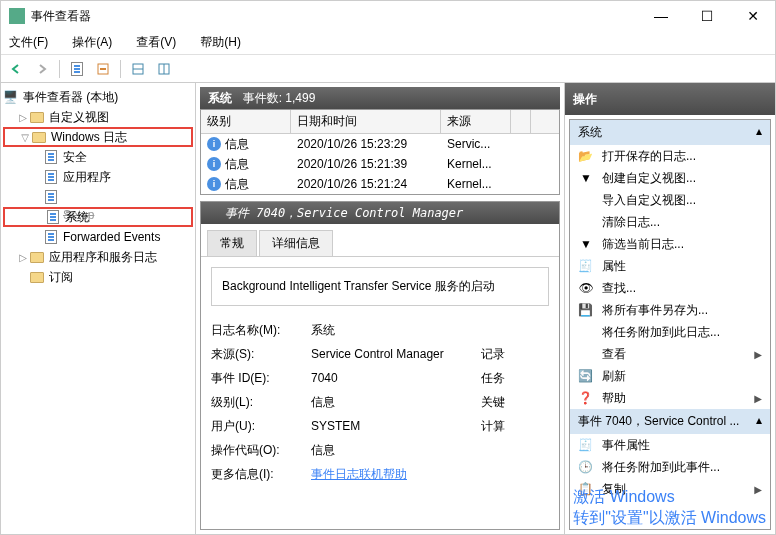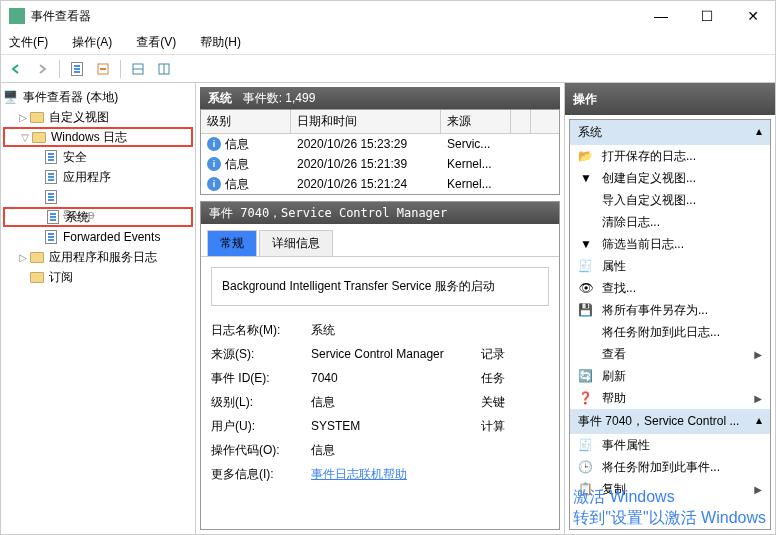--- a/index.html
+++ b/index.html
@@ -31,23 +31,23 @@
 .gridhdr { display: flex; background: #f5f5f5; border-bottom: 1px solid #ccc; }
 .gridhdr .col { padding: 3px 6px; border-right: 1px solid #ccc; font-size: 12px; }
 .gridrow { display: flex; align-items: center; height: 20px; cursor: pointer; }
 .gridrow .col { padding: 2px 6px; font-size: 12px; white-space: nowrap; overflow: hidden; }
 .c1 { width: 90px; display: flex; align-items: center; gap: 4px; }
 .c2 { width: 150px; }
 .c3 { width: 70px; }
 .c4 { width: 20px; }
 .info-icon { width: 14px; height: 14px; border-radius: 50%; background: #4a90e2; color: #fff; display: inline-flex; align-items: center; justify-content: center; font-size: 9px; font-weight: bold; }
 .detailpane { flex: 1; border: 1px solid #999; display: flex; flex-direction: column; }
-.detailtitle { height: 22px; background: linear-gradient(#6b6b6b, #4a4a4a); color: #fff; display: flex; align-items: center; padding: 0 8px; font-family: "SimSun", monospace; font-size: 12px; }
+.detailtitle { height: 22px; background: linear-gradient(#6b6b6b, #4a4a4a); color: #fff; display: flex; align-items: center; padding: 0 24px; font-family: "SimSun", monospace; font-size: 12px; font-style: italic; }
 .tabs { display: flex; border-bottom: 1px solid #ccc; padding: 6px 6px 0 6px; gap: 2px; }
-.tab { padding: 4px 12px; border: 1px solid #ccc; border-bottom: none; background: #3b82f6; font-size: 12px; cursor: pointer; }
+.tab { padding: 4px 12px; border: 1px solid #ccc; border-bottom: none; background: #e5e5e5; font-size: 12px; cursor: pointer; }
 .tab.inactive { background: #f0f0f0; }
 .detailbody { flex: 1; padding: 10px; overflow: auto; }
 .msg-box { border: 1px solid #ccc; padding: 10px; font-size: 12px; margin-bottom: 12px; white-space: nowrap; overflow: hidden; }
 .proprow { display: flex; height: 24px; align-items: center; font-size: 12px; }
 .proprow .k { width: 100px; }
 .proprow .v { width: 170px; }
 .proprow .k2 { width: 40px; }
 .link { color: #3b82f6; text-decoration: underline; cursor: pointer; }
 .rightpane { width: 210px; display: flex; flex-direction: column; }
 .acthdr { height: 16px; background: linear-gradient(#6b6b6b, #4a4a4a); color: #fff; display: flex; align-items: center; padding: 16px 8px; font-size: 12px; font-weight: bold; }

